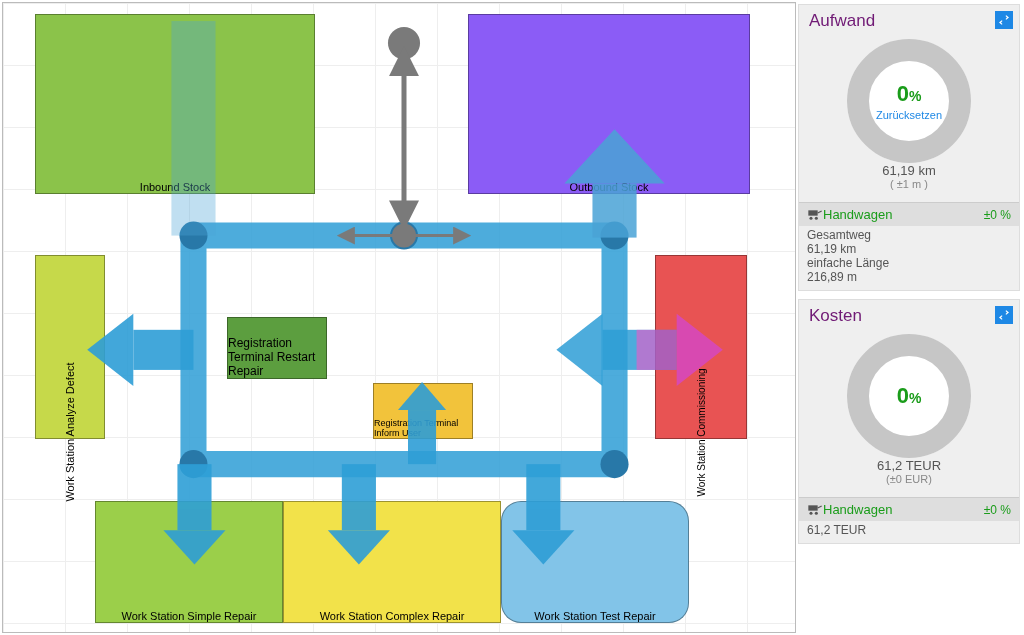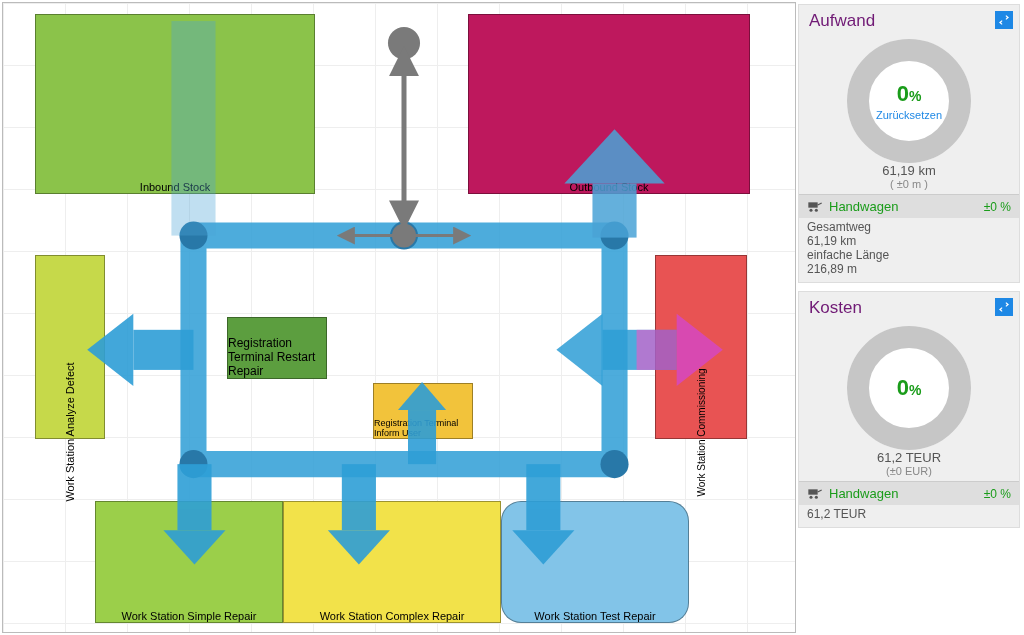--- a/index.html
+++ b/index.html
@@ -22,40 +22,40 @@
   .panel-icon { position: absolute; right: 6px; top: 6px; width: 18px; height: 18px; background: #1e88e5; display: flex; align-items: center; justify-content: center; }
   .panel-icon svg { width: 12px; height: 12px; fill: #fff; }
   .donut-box { display: flex; flex-direction: column; align-items: center; padding: 6px 0 4px; }
   .donut { width: 124px; height: 124px; border-radius: 50%; background: #fff; position: relative; display: flex; align-items: center; justify-content: center; flex-direction: column; }
   .donut::before { content: ""; position: absolute; inset: 0; border-radius: 50%; border: 22px solid #c6c6c6; }
   .donut .pct { color: #1a9c1a; font-weight: 600; font-size: 22px; z-index: 1; }
   .donut .pct small { font-size: 14px; }
   .donut .reset { color: #1e88e5; font-size: 11px; z-index: 1; margin-top: 2px; cursor: pointer; }
   .metric { font-size: 13px; color: #555; text-align: center; }
   .metric .sub { font-size: 11px; color: #888; }
-  .legend { background: #dedede; padding: 4px 8px; display: flex; align-items: center; gap: 6px; font-size: 13px; border-top: 1px solid #ccc; }
+  .legend { background: #dedede; padding: 4px 8px; display: flex; align-items: center; font-size: 13px; border-top: 1px solid #ccc; margin-top: 8px; }
   .legend .cart { width: 16px; height: 12px; }
   .legend .name { color: #1a9c1a; flex: 1; }
   .legend .delta { color: #1a9c1a; font-size: 12px; }
   .rows { font-size: 12px; color: #555; padding: 2px 8px 6px; }
   .rows .row { display: flex; justify-content: space-between; flex-direction: column; }
 
   .flow { position: absolute; inset: 0; }
 </style>
 </head>
 <body>
 
 <div class="app">
   <div class="canvas">
     <div class="grid"></div>
 
     <div class="zone" style="left:32px; top:11px; width:280px; height:180px; background:#8bc34a;">
       <span class="zlabel">Inbound Stock</span>
     </div>
-    <div class="zone" style="left:465px; top:11px; width:282px; height:180px; background:#be185d;">
+    <div class="zone" style="left:465px; top:11px; width:282px; height:180px; background:#8b5cf6;">
       <span class="zlabel">Outbound Stock</span>
     </div>
     <div class="zone vlabel" style="left:32px; top:252px; width:70px; height:184px; background:#c6d94a;">
       <span class="zlabel">Work Station Analyze Defect</span>
     </div>
     <div class="zone" style="left:224px; top:314px; width:100px; height:62px; background:#5c9e3f; font-size:12px;">
       <span class="zlabel">Registration Terminal Restart Repair</span>
     </div>
     <div class="zone" style="left:370px; top:380px; width:100px; height:56px; background:#f2c33b; font-size:9px;">
       <span class="zlabel">Registration Terminal Inform User</span>
@@ -142,21 +142,21 @@
           </svg>
       </div>
       <div class="panel-head">Aufwand</div>
       <div class="donut-box">
         <div class="donut">
           <div class="pct"><span>0</span><small>%</small></div>
           <div class="reset">Zurücksetzen</div>
         </div>
         <div class="metric">
           <div>61,19 km</div>
-          <div class="sub">( ±0 m )</div>
+          <div class="sub">( ±1 m )</div>
         </div>
       </div>
       <div class="legend">
         <svg class="cart" viewBox="0 0 24 16">
             <rect x="2" y="1" width="14" height="8" fill="#555"></rect>
             <circle cx="6" cy="13" r="2.3" fill="#555"></circle>
             <circle cx="14" cy="13" r="2.3" fill="#555"></circle>
             <line x1="16" y1="5" x2="22" y2="2" stroke="#555" stroke-width="2"></line>
           </svg>
         <span class="name">Handwagen</span>

